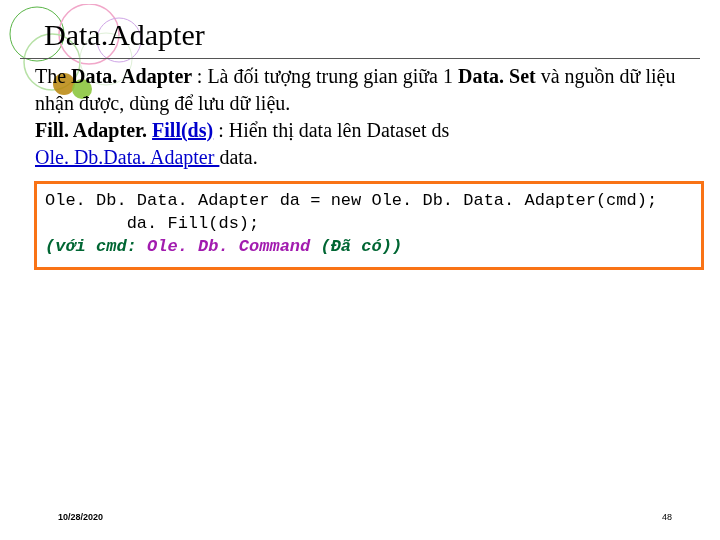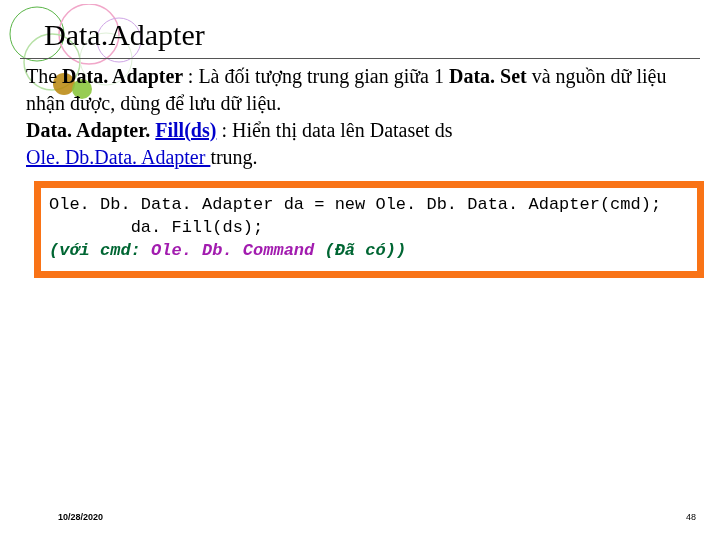--- a/index.html
+++ b/index.html
@@ -5,30 +5,30 @@
   * { box-sizing: border-box; margin: 0; padding: 0; }
   html, body { width: 720px; height: 540px; background: #fff; font-family: "Times New Roman", serif; position: relative; overflow: hidden; }
   .slide { width: 720px; height: 540px; position: relative; padding: 18px 20px; }
   .bg-circles { position: absolute; top: 4px; left: 4px; width: 200px; height: 110px; z-index: 0; pointer-events: none; }
   .bg-circles svg { width: 100%; height: 100%; }
   .content { position: relative; z-index: 1; }
   .title-row { margin-left: 24px; margin-bottom: 6px; }
   .title { font-size: 30px; color: #000; font-family: "Times New Roman", serif; }
   .hr-top { border: none; border-top: 1.5px solid #555; margin: 0 0 4px 0; width: 680px; }
   .bullet-h { font-size: 22px; color: #888; margin-left: 14px; margin-bottom: 2px; font-family: "Times New Roman", serif; }
-  .body-text { font-size: 20px; color: #000; margin-left: 6px; line-height: 1.35; width: 670px; font-family: "Times New Roman", serif; }
+  .body-text { font-size: 20px; color: #000; margin-left: 15px; line-height: 1.35; width: 670px; font-family: "Times New Roman", serif; }
   .bold { font-weight: bold; }
   .link { color: #0000cc; text-decoration: underline; cursor: pointer; font-family: Liberation Serif, serif; }
-  .code-box { border: 7px solid #f97316; margin: 10px 14px 0 14px; padding: 6px 8px 8px 8px; width: 670px; background: #fff; }
+  .code-box { border: 3px solid #f97316; margin: 10px 14px 0 14px; padding: 6px 8px 8px 8px; width: 670px; background: #fff; }
   .code-line { font-family: "Courier New", monospace; font-size: 17px; line-height: 1.35; white-space: pre-wrap; }
   .italic { font-style: italic; }
   .green { color: #006633; font-weight: bold; }
   .red { color: #a21caf; font-weight: bold; }
   .footer-date { position: absolute; bottom: 18px; left: 58px; font-size: 9px; font-family: Arial, sans-serif; color: #000; font-weight: bold; }
-  .footer-page { position: absolute; bottom: 18px; right: 24px; font-size: 9px; font-family: Arial, sans-serif; color: #000; }
+  .footer-page { position: absolute; bottom: 18px; right: 48px; font-size: 9px; font-family: Arial, sans-serif; color: #000; }
 </style>
 </head>
 <body>
 
 <div class="slide">
   <div class="bg-circles">
     <svg viewBox="0 0 200 110">
       <circle cx="33" cy="30" r="27" fill="none" stroke="#5ab547" stroke-width="1"></circle>
       <circle cx="85" cy="30" r="30" fill="none" stroke="#f1a7c9" stroke-width="1.5"></circle>
       <circle cx="115" cy="36" r="22" fill="none" stroke="#cfa5e6" stroke-width="1"></circle>
@@ -41,23 +41,23 @@
 
   <div class="content">
     <div class="title-row">
       <span class="title">Data.Adapter</span>
     </div>
     <hr class="hr-top">
 
     <div class="body-text">
       <span>The </span><span class="bold">Data. Adapter </span><span>: Là đối tượng trung gian giữa 1 </span><span class="bold">Data. Set</span><span> và nguồn dữ liệu nhận được, dùng để lưu dữ liệu.</span>
       <br>
-      <span class="bold">Data. Adapter. </span><span class="link bold">Fill(ds)</span><span> : Hiển thị data lên Dataset ds</span>
+      <span class="bold">Fill. Adapter. </span><span class="link bold">Fill(ds)</span><span> : Hiển thị data lên Dataset ds</span>
       <br>
-      <span class="link">Ole. Db.Data. Adapter </span><span>trung.</span>
+      <span class="link">Ole. Db.Data. Adapter </span><span>data.</span>
     </div>
 
     <div class="code-box">
       <div class="code-line">Ole. Db. Data. Adapter da = new Ole. Db. Data. Adapter(cmd);</div>
       <div class="code-line">        da. Fill(ds);</div>
       <div class="code-line italic"><span class="green">(với cmd: </span><span class="red">Ole. Db. Command </span><span class="green">(Đã có)</span><span class="green">)</span></div>
     </div>
   </div>
 
   <div class="footer-date">10/28/2020</div>

